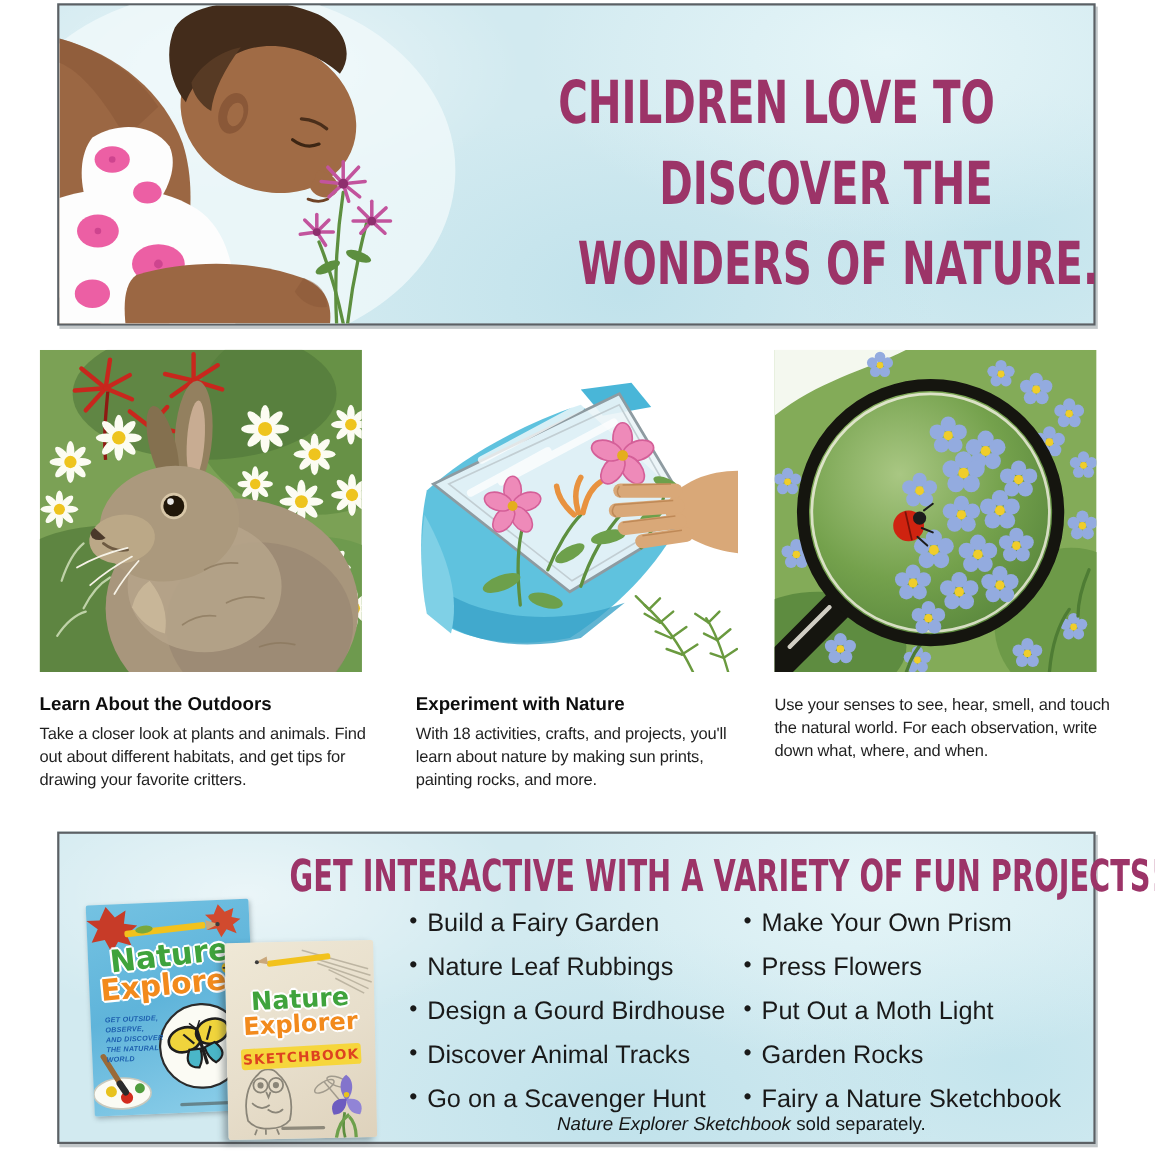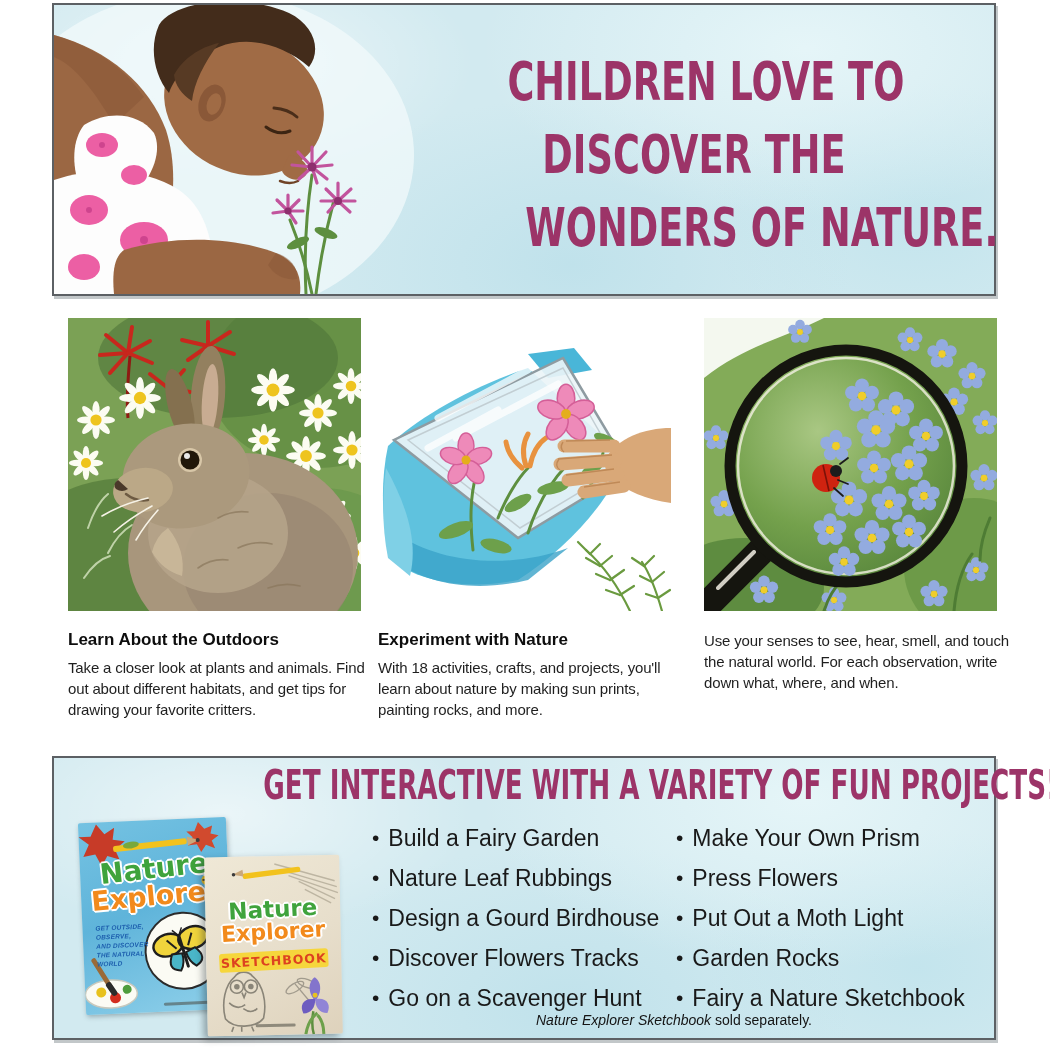--- a/index.html
+++ b/index.html
@@ -9,21 +9,21 @@
   
   .bluebox{position:absolute;border:2px solid #5c6064;box-sizing:border-box;
            background:
              radial-gradient(ellipse 420px 200px at 18% 20%, rgba(255,255,255,.55), rgba(255,255,255,0) 60%),
              radial-gradient(ellipse 500px 260px at 80% 15%, rgba(234,248,250,.8), rgba(234,248,250,0) 65%),
              radial-gradient(ellipse 400px 240px at 55% 90%, rgba(177,219,231,.55), rgba(177,219,231,0) 70%),
              radial-gradient(ellipse 300px 200px at 92% 75%, rgba(186,225,235,.6), rgba(186,225,235,0) 70%),
              #d2eaf0;
            box-shadow:2px 3px 0 rgba(120,130,135,.45);}
   .fancy{font-family:"DejaVu Sans",sans-serif;font-weight:bold;color:#9c3468;
-         text-align:center;white-space:nowrap;}
+         text-align:right;white-space:nowrap;margin-top:12px;}
   .squish{display:inline-block;transform:scaleX(.68);transform-origin:50% 50%;}
 
   
   #hero{left:52px;top:3px;width:944px;height:293px;}
   #hero-art{position:absolute;left:0;top:0;}
   #hero-head{position:absolute;left:360px;top:40px;width:560px;font-size:54px;line-height:73px;}
 
   
   .feat-col{position:absolute;top:318px;width:293px;height:412px;}
   .feat-img{position:absolute;left:0;top:0;width:293px;height:293px;overflow:hidden;}
@@ -35,21 +35,21 @@
   #projects{left:52px;top:756px;width:944px;height:284px;}
   #proj-head{position:absolute;left:0;top:4px;width:944px;font-size:40px;line-height:46px;}
   #proj-head .squish{transform:scaleX(.655);}
   .proj-list{position:absolute;list-style:none;margin:0;padding:0;}
   #proj-col1{left:318px;top:60px;}
   #proj-col2{left:622px;top:60px;}
   .proj-list li{height:40px;font-size:23px;color:#191919;display:flex;align-items:center;
                 font-family:"Liberation Sans",sans-serif;}
   .proj-list .b{margin-right:9px;font-size:21px;}
   #note{position:absolute;left:300px;top:254px;width:640px;text-align:center;
-        font-size:14px;color:#141414;}
+        font-size:17px;color:#141414;}
   #note .note-i{font-style:italic;}
 
   
   .book{position:absolute;box-sizing:border-box;}
   #book1{left:28px;top:62px;width:148px;height:192px;transform:rotate(-2.5deg);
          background:linear-gradient(160deg,#74c2e2 0%,#5fb4da 45%,#8fd0ea 100%);
          border-radius:2px;box-shadow:1px 2px 5px rgba(40,60,70,.35);}
   #book2{left:152px;top:98px;width:135px;height:179px;transform:rotate(-1.2deg);
          background:linear-gradient(150deg,#efe8d6 0%,#e7decb 55%,#ded2bc 100%);
          border-radius:2px;box-shadow:-4px 3px 7px rgba(40,50,55,.4);}
@@ -161,21 +161,21 @@
       </g>
     </svg>
 
     <div id="hero-head" class="fancy">
       <div><span class="squish">CHILDREN LOVE TO</span></div>
       <div><span class="squish">DISCOVER THE</span></div>
       <div><span class="squish">WONDERS OF NATURE.</span></div>
     </div>
   </section>
 
-  <div class="feat-col" style="left:68px;">
+  <div class="feat-col" style="left:36px;">
     <figure class="feat-img" style="margin:0">
       <svg width="293" height="293" viewBox="0 0 293 293">
         <defs>
           <g id="daisy">
             <g fill="#fcfcf2">
               <ellipse cx="0" cy="-10" rx="3.6" ry="9"></ellipse>
               <ellipse cx="0" cy="-10" rx="3.6" ry="9" transform="rotate(45)"></ellipse>
               <ellipse cx="0" cy="-10" rx="3.6" ry="9" transform="rotate(90)"></ellipse>
               <ellipse cx="0" cy="-10" rx="3.6" ry="9" transform="rotate(135)"></ellipse>
               <ellipse cx="0" cy="-10" rx="3.6" ry="9" transform="rotate(180)"></ellipse>
@@ -585,21 +585,21 @@
       <li>
           <span class="b">•</span>
           <span>Nature Leaf Rubbings</span>
         </li>
       <li>
           <span class="b">•</span>
           <span>Design a Gourd Birdhouse</span>
         </li>
       <li>
           <span class="b">•</span>
-          <span>Discover Flowers Tracks</span>
+          <span>Discover Animal Tracks</span>
         </li>
       <li>
           <span class="b">•</span>
           <span>Go on a Scavenger Hunt</span>
         </li>
     </ul>
     <ul class="proj-list" id="proj-col2">
       <li>
           <span class="b">•</span>
           <span>Make Your Own Prism</span>

